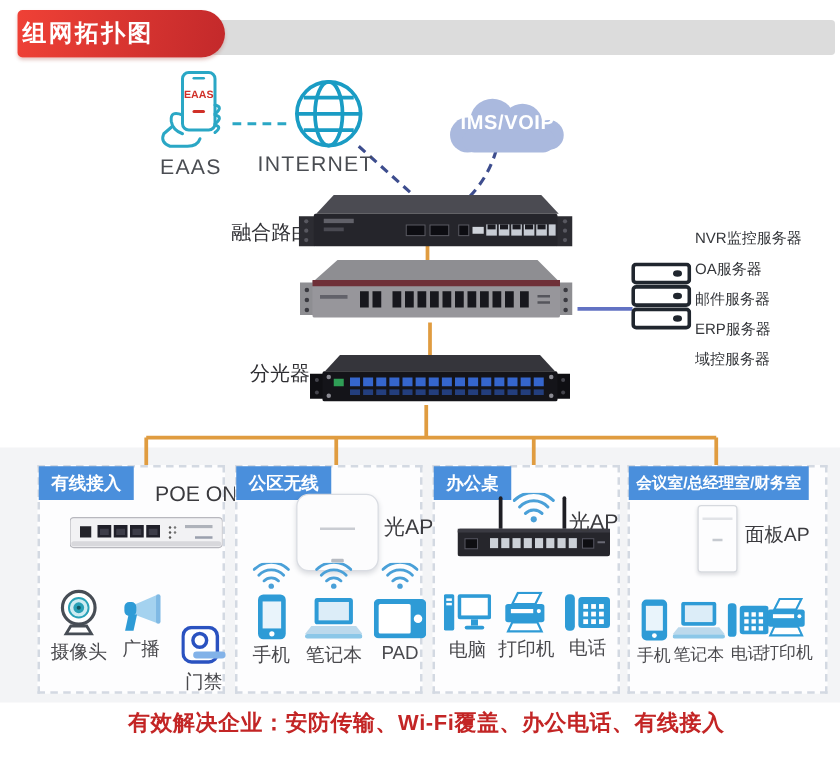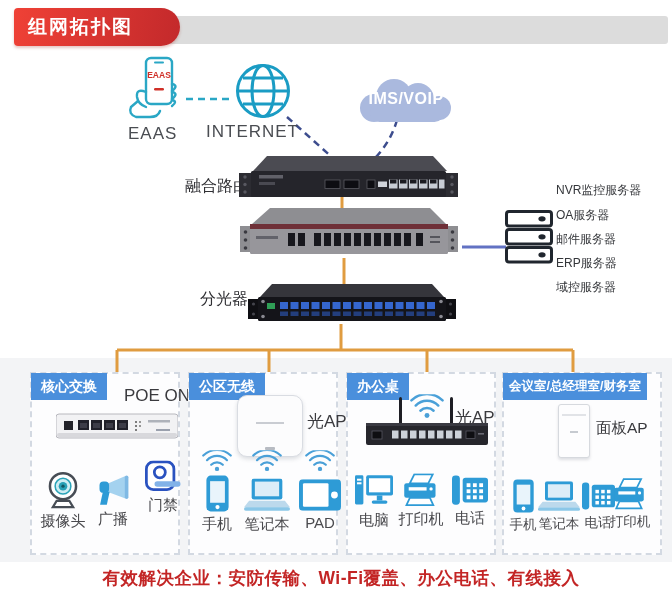--- a/index.html
+++ b/index.html
@@ -6,21 +6,21 @@
   .canvas{position:relative;width:672px;height:614px;background:#ffffff;overflow:hidden;
           font-family:"Liberation Sans","DejaVu Sans",sans-serif;color:#3a3a3a;}
   .abs{position:absolute;}
   
   .band{position:absolute;left:0;top:358px;width:672px;height:204px;background:#f3f4f6;}
   
   .stripe{position:absolute;left:96px;top:16px;width:572px;height:28px;background:var(--stripe-gray);border-radius:0 3px 3px 0;}
   .banner{position:absolute;left:14px;top:8px;width:166px;height:38px;border-radius:4px 19px 19px 4px;
           background:linear-gradient(100deg,var(--red-banner-from),var(--red-banner-to));
           display:flex;align-items:center;box-shadow:0 2px 3px rgba(150,30,20,.25);}
-  .banner span{color:#fff;font-size:19px;font-weight:bold;letter-spacing:2px;padding-left:14px;}
+  .banner span{color:#fff;font-size:19px;font-weight:bold;letter-spacing:2px;padding-left:4px;}
   
   .core-label{position:absolute;font-size:16px;color:#2f2f33;white-space:nowrap;}
   .ap-label{position:absolute;font-size:17px;color:#3a3a3e;white-space:nowrap;}
   .top-label{position:absolute;font-size:17px;color:#4a4d52;letter-spacing:1px;white-space:nowrap;}
   .srv-label{position:absolute;left:556px;font-size:12px;color:#34363a;white-space:nowrap;}
   
   .zone{position:absolute;top:372px;height:183px;border:2px dashed rgba(178,188,204,.55);background:#fdfdfe;box-sizing:border-box;}
   .zone-tag{position:absolute;top:-1px;left:-1px;background:var(--tag-blue);color:#fff;font-weight:bold;
             font-size:14px;line-height:27px;height:27px;padding:0 10px;white-space:nowrap;}
   .zone-tag.small{font-size:12.5px;padding:0 6px;}
@@ -318,21 +318,21 @@
         <rect x="128.5" y="27.5" width="8" height="4.5"></rect>
       <rect x="139" y="27.5" width="8" height="4.5"></rect>
         <rect x="149.5" y="27.5" width="8" height="4.5"></rect>
       <rect x="160" y="27.5" width="8" height="4.5"></rect>
         <rect x="170.5" y="27.5" width="8" height="4.5"></rect>
       <rect x="181" y="27.5" width="8" height="4.5"></rect>
     </g>
   </svg>
 
   <div class="zone" style="left:30px;width:150px">
-    <div class="zone-tag">核心交换</div>
+    <div class="zone-tag">有线接入</div>
   </div>
   <div class="ap-label" style="left:124px;top:386px">POE ONU</div>
   <svg class="abs" style="left:56px;top:412px" width="122" height="28" viewBox="0 0 122 28">
     <rect x="0" y="2" width="122" height="24" rx="3" fill="#f2f2f4" stroke="#b8b8be"></rect>
     <rect x="1" y="21" width="120" height="4" rx="2" fill="#d8d8dc"></rect>
     <rect x="8" y="9" width="9" height="9" fill="#23232a"></rect>
     <g fill="#20202a">
       <rect x="22" y="8" width="11" height="10"></rect>
         <rect x="35" y="8" width="11" height="10"></rect>
       <rect x="48" y="8" width="11" height="10"></rect>
@@ -357,21 +357,21 @@
         <use href="#i-webcam"></use>
       </svg>
     <div class="dlab">摄像头</div>
   </div>
   <div class="dev icb" style="left:93px;top:473px;width:40px">
     <svg class="ic" width="36" height="34" viewBox="0 0 32 28">
         <use href="#i-megaphone"></use>
       </svg>
     <div class="dlab">广播</div>
   </div>
-  <div class="dev" style="left:143px;top:460px;width:40px">
+  <div class="dev" style="left:143px;top:500px;width:40px">
     <svg class="ic" width="36" height="33" viewBox="0 0 34 30">
         <use href="#i-access"></use>
       </svg>
     <div class="dlab">门禁</div>
   </div>
 
   <div class="zone" style="left:188px;width:150px">
     <div class="zone-tag">公区无线</div>
   </div>
   <div class="appanel">

